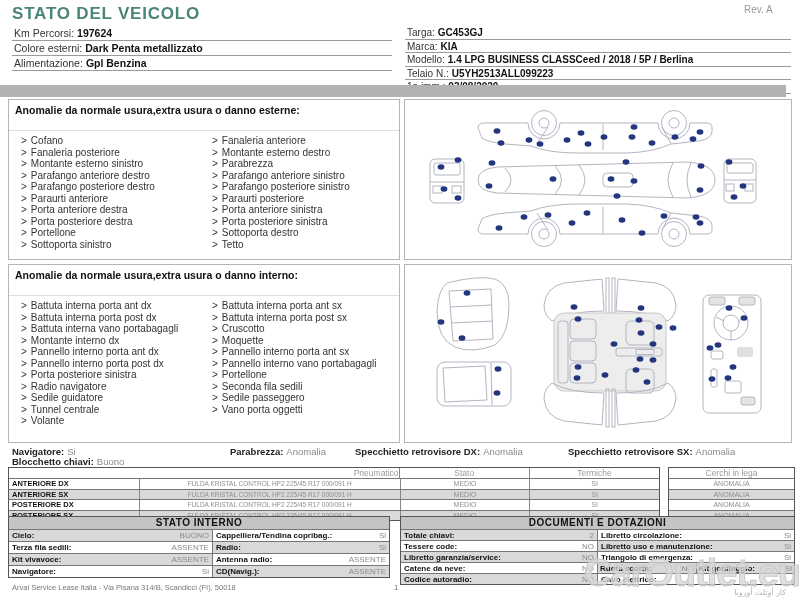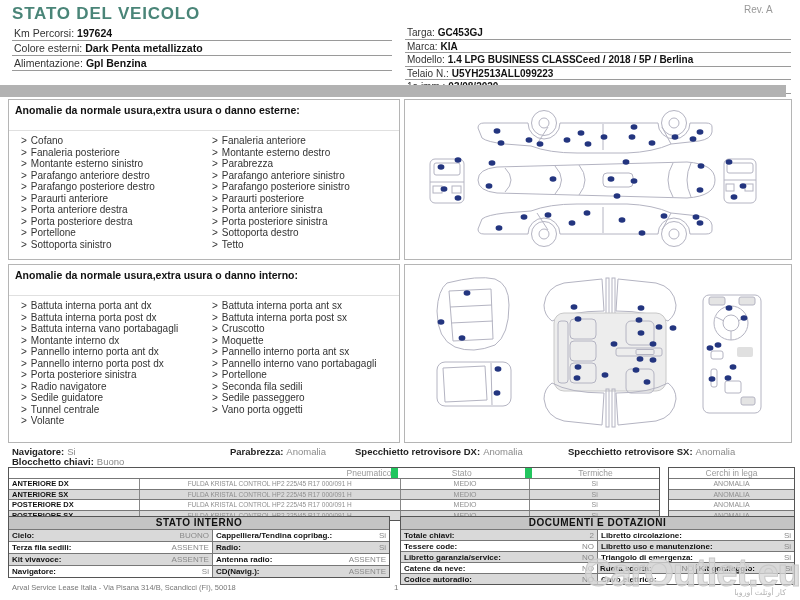--- a/index.html
+++ b/index.html
@@ -33,21 +33,21 @@
   .mk{margin:0 4px 0 8px;}
   
   .sumline{position:absolute;font-size:9.5px;white-space:nowrap;}
   .sl{font-weight:bold;color:#222;}
   .sv{color:#8a8a8a;margin-left:3px;}
   
   .tiretab{position:absolute;left:8px;top:467px;width:652px;border:1px solid #555;
            box-sizing:border-box;font-size:8px;}
   .thead{display:flex;color:#9a9a9a;font-size:8.5px;height:10px;align-items:center;}
   .thead .h1{width:392px;text-align:right;}
-  .thead .h2,.thead .h3{width:130px;text-align:center;border-left:7px solid #22c55e;height:100%;line-height:10px;}
+  .thead .h2,.thead .h3{width:130px;text-align:center;border-left:1px solid #22c55e;height:100%;line-height:10px;}
   .trow{display:flex;border-top:1px solid #777;height:9.5px;align-items:center;}
   .trow:nth-of-type(odd){background:#d9d9d9;}
   .tc1{width:130px;font-weight:bold;color:#111;padding-left:3px;box-sizing:border-box;font-size:7.5px;}
   .tc2{width:262px;color:#8f8f8f;text-align:center;border-left:1px solid #888;font-size:6.5px;
        white-space:nowrap;overflow:hidden;height:100%;line-height:9.5px;box-sizing:border-box;}
   .tc3,.tc4{width:130px;color:#8f8f8f;text-align:center;border-left:1px solid #888;
        font-size:7px;height:100%;line-height:9.5px;box-sizing:border-box;}
   .cerchitab{position:absolute;left:668px;top:467px;width:127px;border:1px solid #555;
              box-sizing:border-box;font-size:8px;}
   .cerchitab .chead{color:#9a9a9a;font-size:8.5px;height:10px;line-height:10px;text-align:center;}

